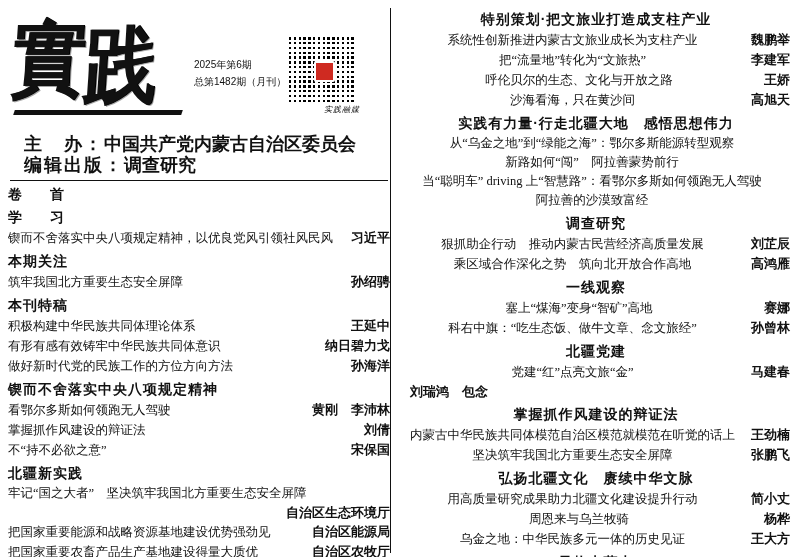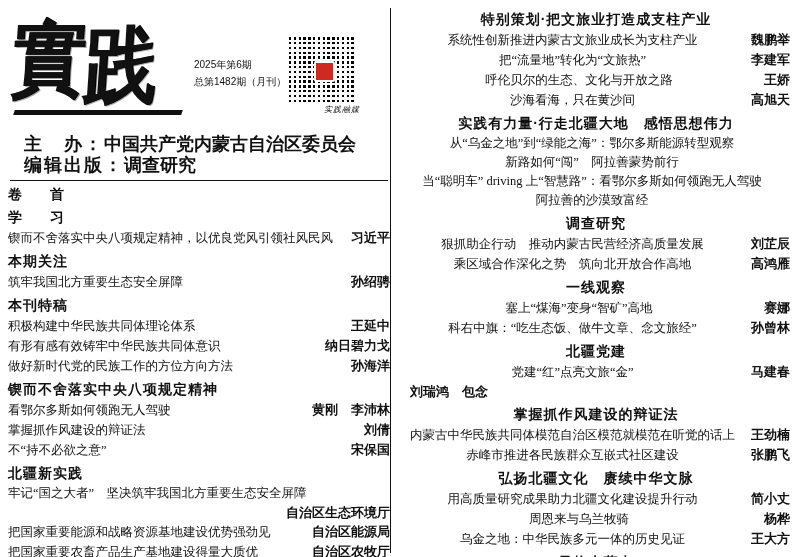--- a/index.html
+++ b/index.html
@@ -330,21 +330,21 @@
         </div>
         <div class="entry">
           <span class="a">刘瑞鸿　包念</span>
         </div>
         <div class="sec">掌握抓作风建设的辩证法</div>
         <div class="entry">
           <span class="t">内蒙古中华民族共同体模范自治区模范就模范在听觉的话上</span>
           <span class="a">王劲楠</span>
         </div>
         <div class="entry">
-          <span class="t">赤峰市推进各民族群众互嵌式社区建设</span>
+          <span class="t">坚决筑牢我国北方重要生态安全屏障</span>
           <span class="a">张鹏飞</span>
         </div>
         <div class="sec">弘扬北疆文化　赓续中华文脉</div>
         <div class="entry">
           <span class="t">用高质量研究成果助力北疆文化建设提升行动</span>
           <span class="a">简小丈</span>
         </div>
         <div class="entry">
           <span class="t">周恩来与乌兰牧骑</span>
           <span class="a">杨桦</span>

